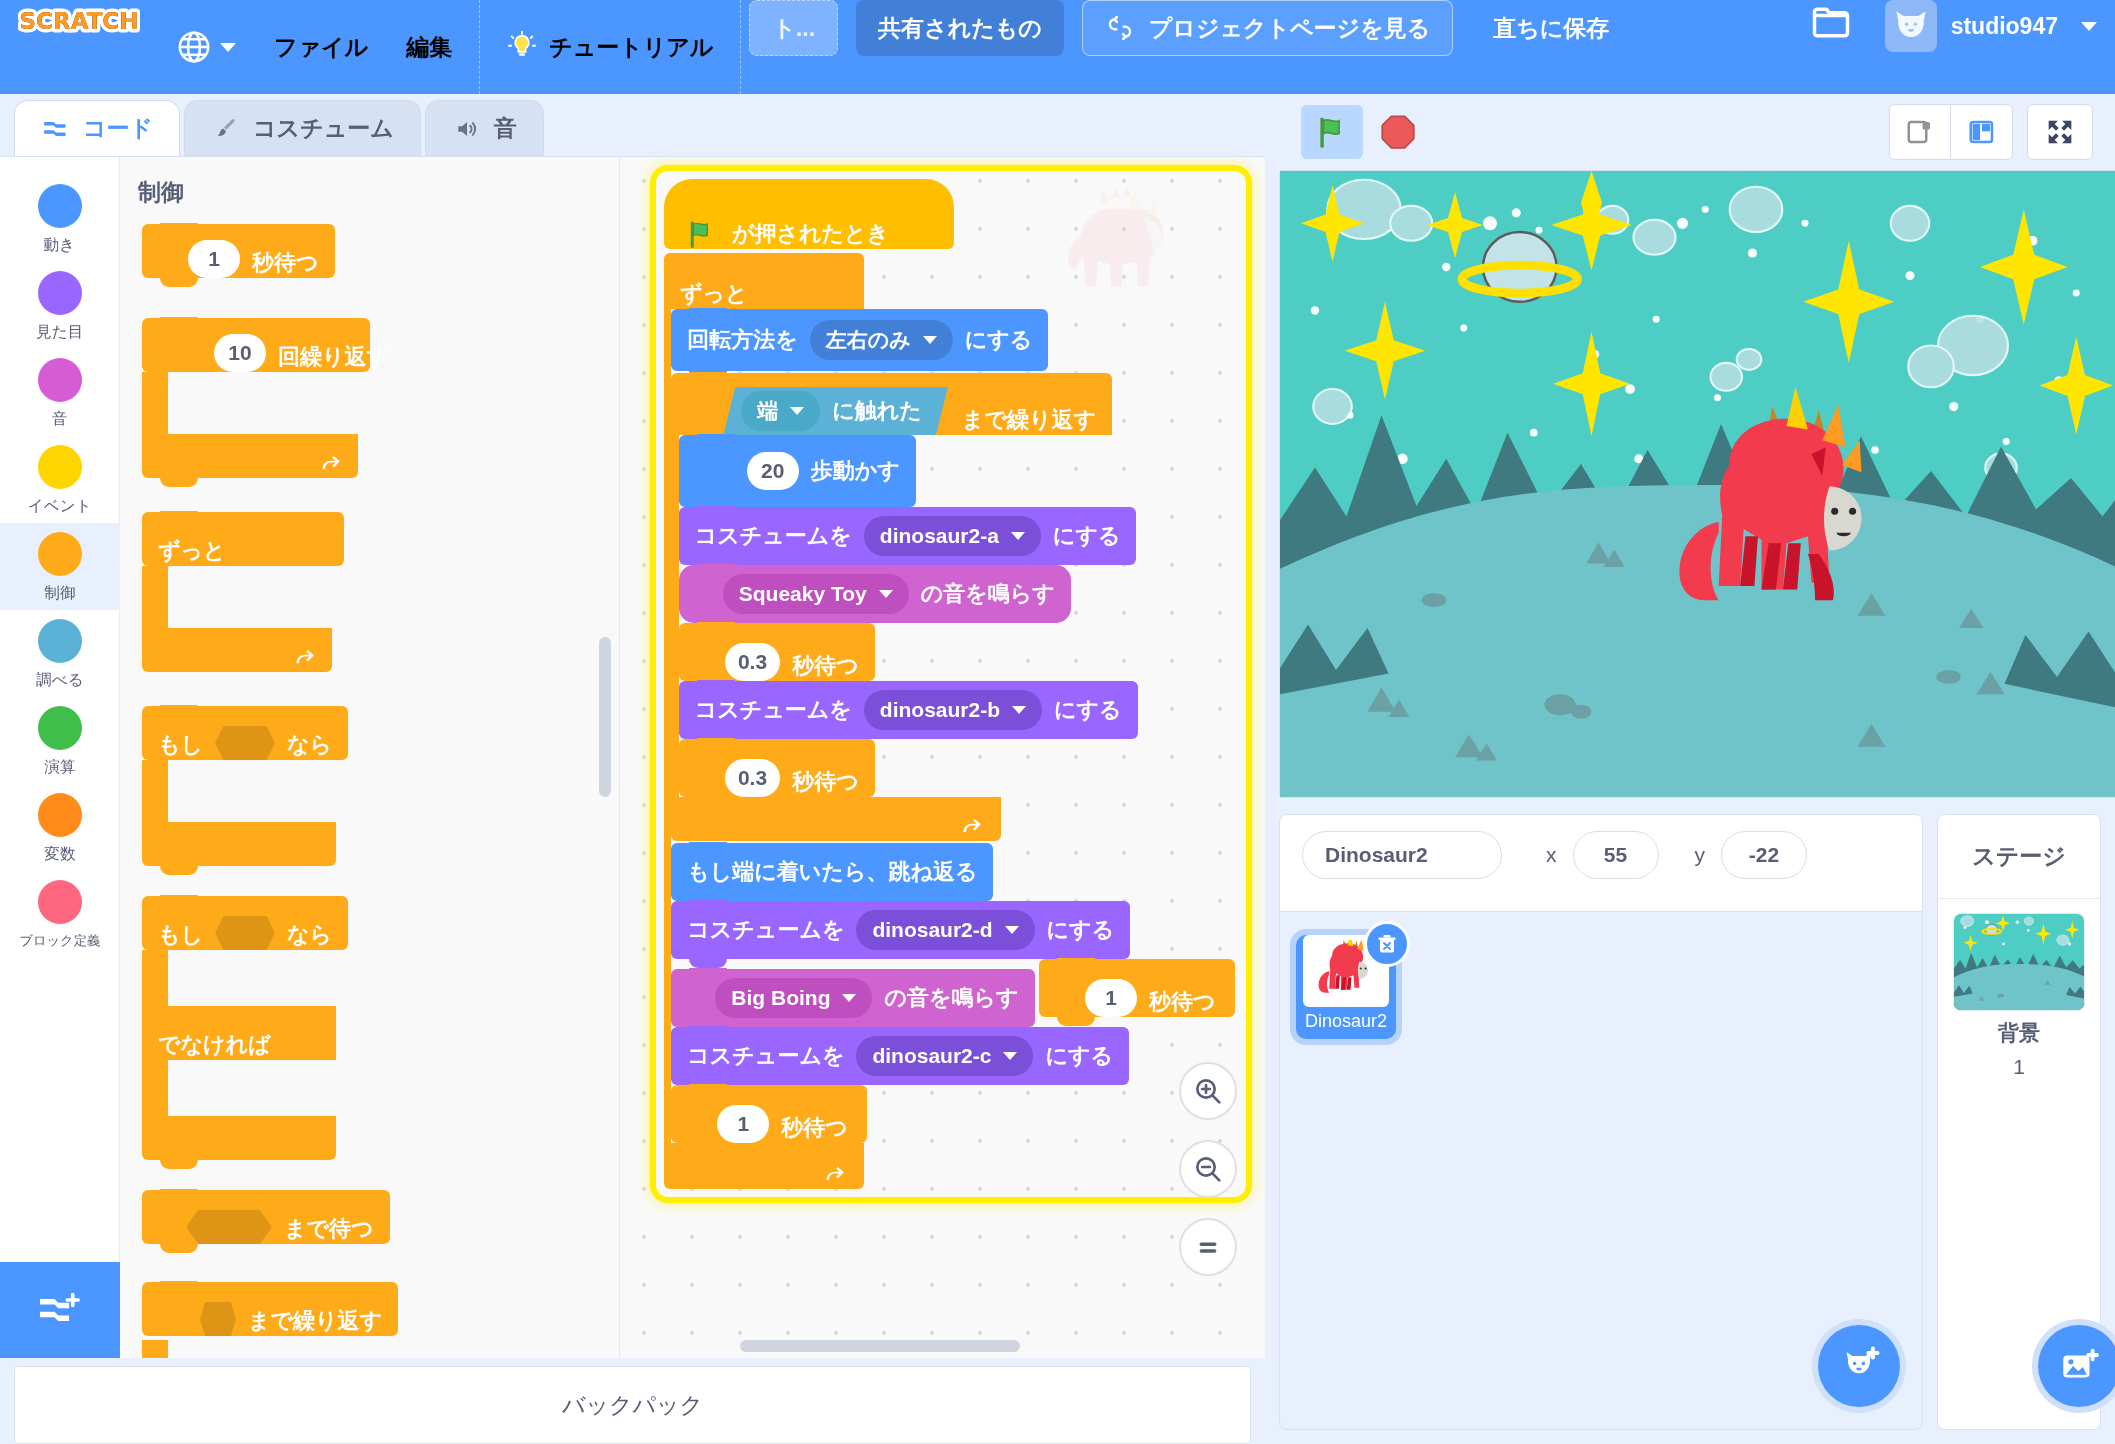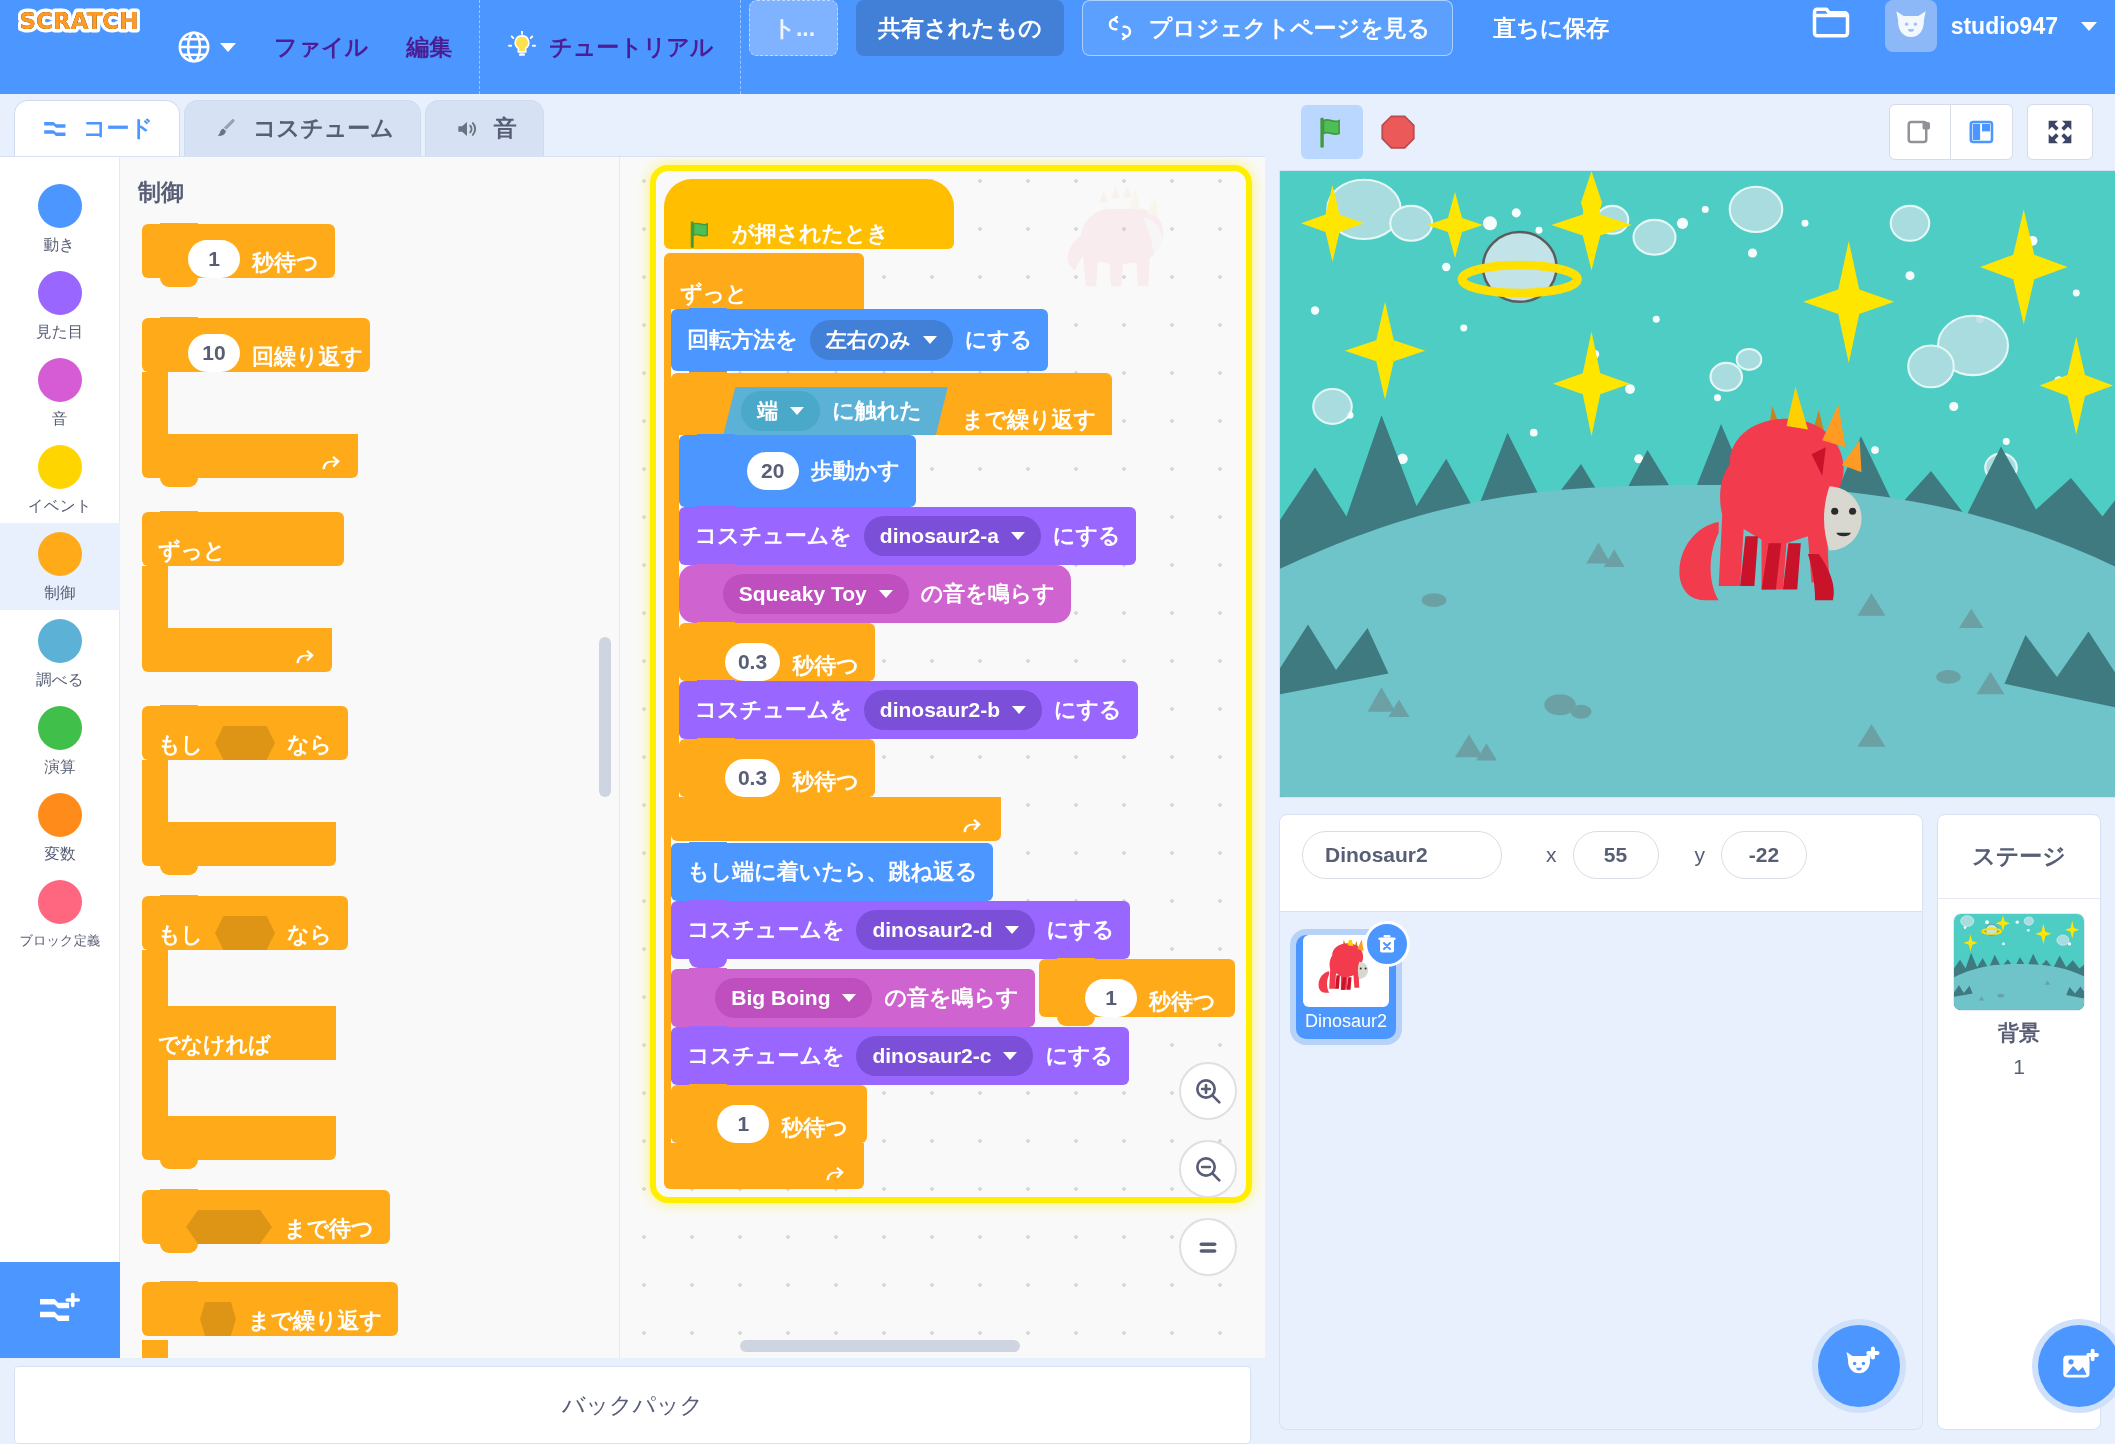--- a/index.html
+++ b/index.html
@@ -13,21 +13,21 @@
   
   .menubar {
     height: 94px; background: #4c97ff; display: flex; align-items: flex-start;
     flex: 0 0 94px; padding: 0 18px; gap: 0;
   }
   .logo {
     width: 122px; height: 42px; margin-right: 18px; position: relative;
     display: flex; align-items: center; justify-content: center;
   }
   .menu-item {
-    color: #4c1d95; font-size: 23px; font-weight: bold; padding: 0 19px;
+    color: #000000; font-size: 23px; font-weight: bold; padding: 0 19px;
     height: 94px; display: flex; align-items: center; cursor: pointer;
     white-space: nowrap;
   }
   .menu-sep { width: 1px; height: 94px; border-left: 1px dashed rgba(255,255,255,.45); margin: 0 8px; }
   .globe { width: 34px; height: 34px; }
   .caret { width: 0; height: 0; border-left: 8px solid transparent; border-right: 8px solid transparent;
            border-top: 9px solid #fff; margin-left: 9px; }
   .tut-btn { display: flex; align-items: center; gap: 12px; }
   .pill {
     height: 56px; border-radius: 8px; display: flex; align-items: center; justify-content: center;
@@ -366,21 +366,21 @@
             <div style="margin-left:12px;margin-bottom:40px">
               <div class="blk control" style="padding-left:46px">
                 <span class="notch-top"></span>
                   <span class="notch-bot"></span>
                 <span class="numfield">1</span>
                 <span>秒待つ</span>
               </div>
             </div>
 
             <div style="margin-left:12px;margin-bottom:34px">
-              <div class="blk control" style="padding-left:46px;width:228px">
+              <div class="blk control" style="padding-left:72px;width:228px">
                 <span class="notch-top"></span>
                 <span class="numfield">10</span>
                 <span>回繰り返す</span>
               </div>
               <div style="display:flex">
                   <div class="c-arm" style="height:62px;background:#ffab19"></div>
                 </div>
               <div class="blk control c-bot" style="width:216px;padding:0;justify-content:flex-end">
                 <span class="notch-bot"></span>
                 <svg class="loop-arrow" viewBox="0 0 24 24" style="margin-right:16px">

